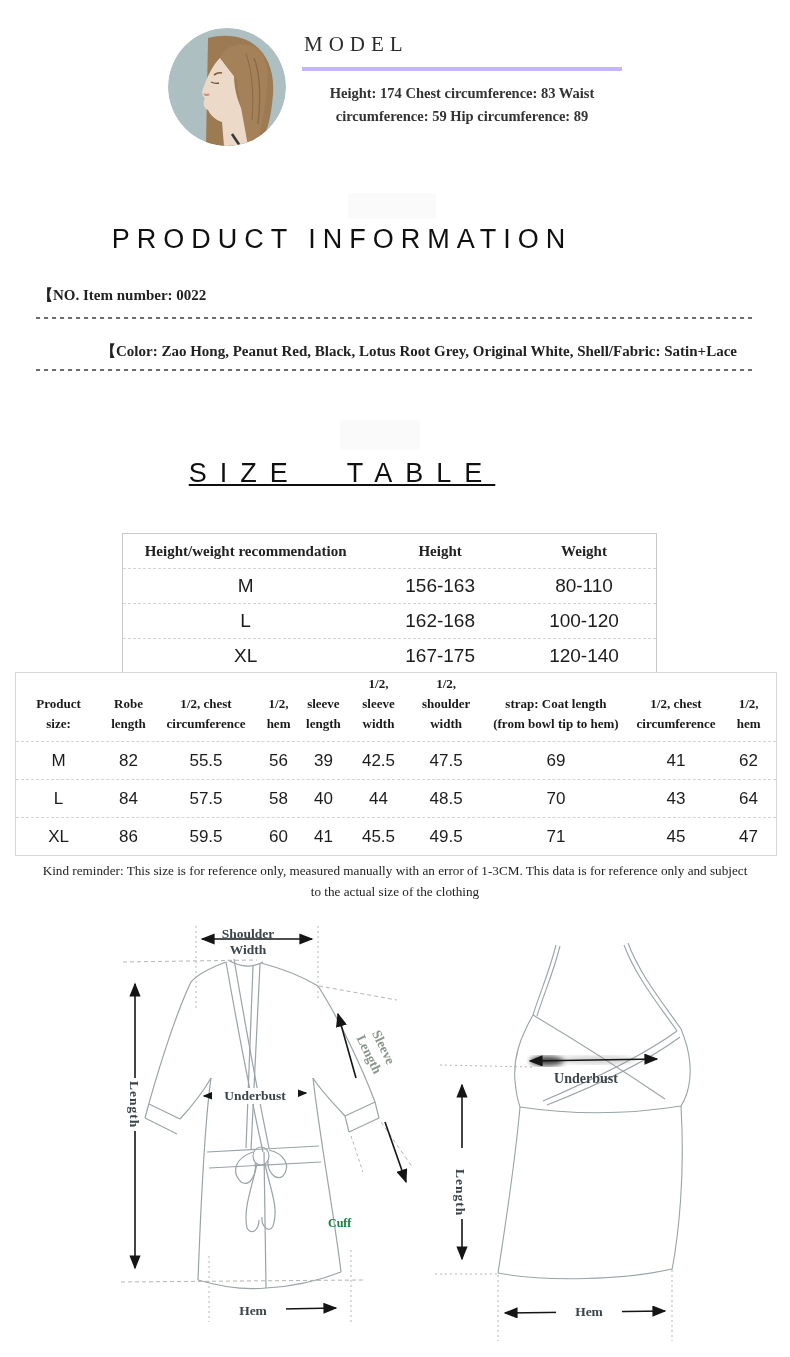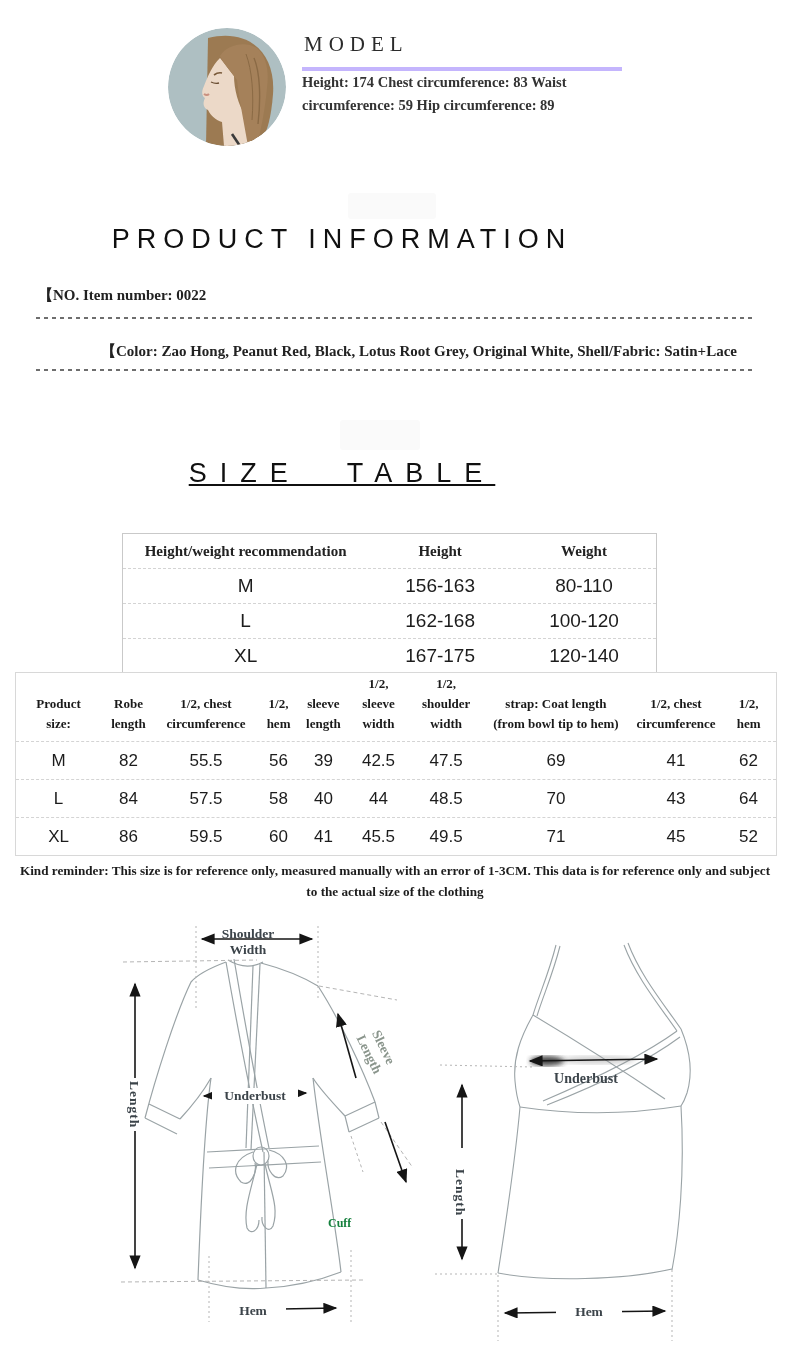--- a/index.html
+++ b/index.html
@@ -7,21 +7,21 @@
         font-family:"Liberation Serif",serif;color:#1a1a1a;}
   .abs{position:absolute;}
   .pre{white-space:pre-line;}
 
   
   .model-sec{top:28px;left:168px;display:flex;align-items:flex-start;}
   .avatar{width:118px;height:118px;border-radius:50%;overflow:hidden;flex:0 0 auto;}
   .model-right{margin-left:16px;width:320px;}
   .model-title{font-size:21px;letter-spacing:6px;color:#2b2b2b;padding:4px 0 10px 2px;
                border-bottom:4px solid #c4b5fd;}
-  .model-meas{font-weight:bold;font-size:14.5px;line-height:23px;color:#333;}
+  .model-meas{margin-top:11px;font-weight:bold;font-size:14.5px;line-height:23px;text-align:center;color:#333;}
 
   
   .wm{background:#fafafa;border-radius:3px;}
 
   .big-title{left:0;width:684px;text-align:center;font-family:"Liberation Sans",sans-serif;
              font-size:27px;color:#101010;}
   .pi-title{top:224px;letter-spacing:7px;}
   .st-title{top:458px;letter-spacing:13px;word-spacing:26px;text-decoration:underline;}
 
   .info-line{font-weight:bold;font-size:15px;color:#222;font-family:Liberation Serif, serif;}
@@ -36,21 +36,21 @@
 
   
   .table2{top:672px;left:15px;width:760px;border:1px solid #d8d8d8;background:#fff;}
   .t2-row{display:grid;grid-template-columns:11.2% 7.2% 13.2% 5.9% 5.9% 8.6% 9.2% 19.7% 11.9% 7.2%;}
   .t2-head{height:68px;align-items:end;}
   .t2-head .t2-cell{font-weight:bold;font-size:13px;line-height:1.55;padding-bottom:7px;}
   .t2-body{height:37px;align-items:center;border-top:1px dashed #d4d4d4;}
   .t2-body .t2-cell{font-family:"Liberation Sans",sans-serif;font-size:17px;color:#1c1c1c;}
   .t2-cell{text-align:center;}
 
-  .reminder{top:860px;left:0;width:790px;text-align:center;font-weight:bold;font-size:13.2px;
+  .reminder{top:860px;left:0;width:790px;text-align:center;font-weight:normal;font-size:13.2px;
             line-height:21px;color:#1d1d1d;}
 
   
   .dlabel{font-weight:bold;font-size:13.5px;color:#3c444a;text-align:center;line-height:16px;}
   .dlabel.onwhite{background:#ffffff;padding:0 3px;}
   .vlabel{writing-mode:vertical-rl;font-weight:bold;font-size:13.5px;color:#3c444a;
           background:#ffffff;padding:3px 0;letter-spacing:1px;}
   .muted{color:#8a958c;}
   .cuff{color:#15803d;font-size:12px;font-weight:bold;margin-top:20px;}
   svg{display:block;}
@@ -176,21 +176,21 @@
     <div class="t2-row t2-body">
       <div class="t2-cell">XL</div>
       <div class="t2-cell">86</div>
       <div class="t2-cell">59.5</div>
       <div class="t2-cell">60</div>
       <div class="t2-cell">41</div>
       <div class="t2-cell">45.5</div>
       <div class="t2-cell">49.5</div>
       <div class="t2-cell">71</div>
       <div class="t2-cell">45</div>
-      <div class="t2-cell">52</div>
+      <div class="t2-cell">47</div>
     </div>
   </div>
 
   <div class="abs reminder pre">Kind reminder: This size is for reference only, measured manually with an error of 1-3CM. This data is for reference only and subject
 to the actual size of the clothing</div>
 
   <svg class="abs" style="top:920px;left:105px;" width="310" height="412" viewBox="0 0 310 412">
     <defs>
       <marker id="ra" viewBox="0 0 10 8" markerWidth="9" markerHeight="7" refX="9" refY="4" orient="auto-start-reverse">
         <path d="M0,0 L10,4 L0,8 z" fill="#151515"></path>

